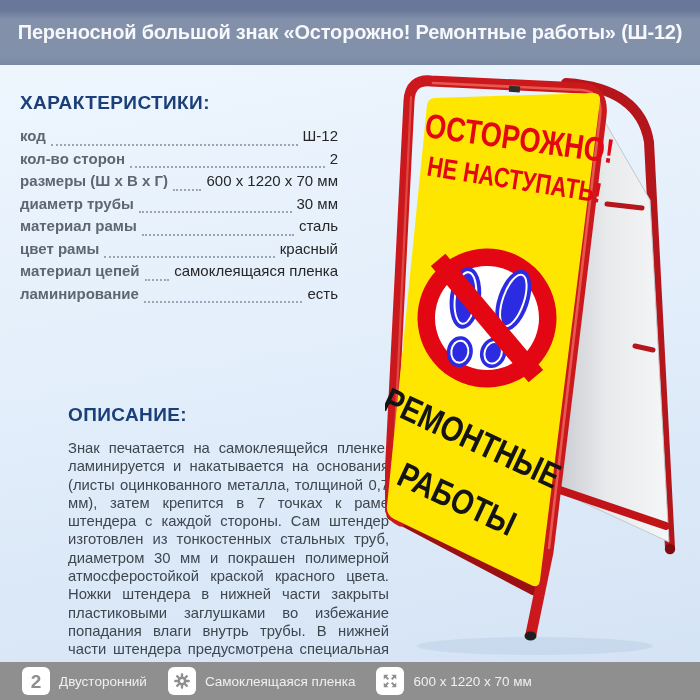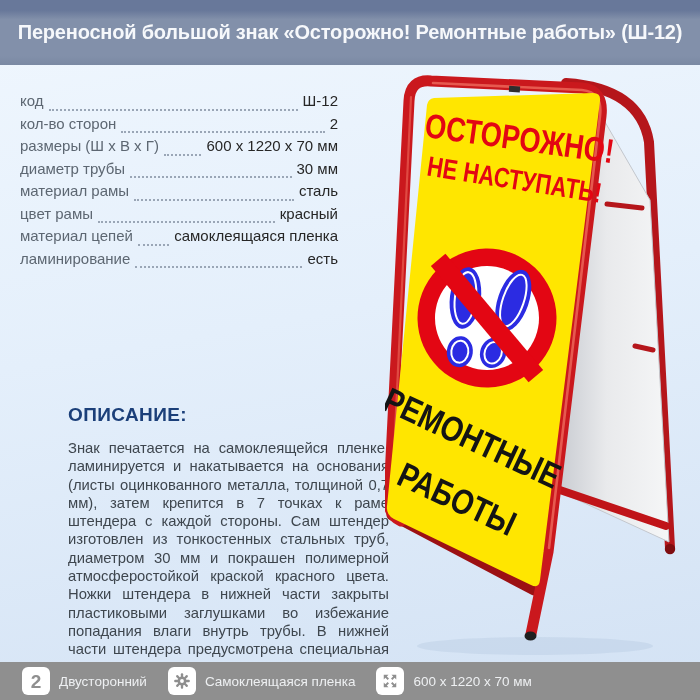--- a/index.html
+++ b/index.html
@@ -10,21 +10,21 @@
   .header{position:absolute;left:0;top:0;width:700px;height:65px;
     background:linear-gradient(180deg,#68789a 0%,#68789a 16%,#8290aa 30%,#8290aa 86%,#7a89a3 100%);
     display:flex;align-items:center;justify-content:center;}
   .header-title{color:#f6f8fb;font-size:20px;font-weight:700;letter-spacing:-0.2px;white-space:nowrap;}
 
   
   .char-block{position:absolute;left:20px;top:92px;width:318px;}
   .section-heading{color:#1b3f79;font-size:19px;font-weight:700;letter-spacing:0.4px;margin:0 0 13px 0;}
   .char-rows{display:flex;flex-direction:column;}
   .char-row{display:flex;align-items:baseline;height:22.5px;font-size:15px;white-space:nowrap;}
-  .char-label{font-weight:400;color:#5d6772;}
+  .char-label{font-weight:700;color:#5d6772;}
   .char-dots{flex:1;border-bottom:2px dotted #9aa6b6;margin:0 5px;align-self:flex-end;margin-bottom:4px;min-width:10px;}
   .char-value{color:#262626;}
 
   .desc-block{position:absolute;left:20px;top:404px;width:321px;margin-left:48px;}
   .desc-text{margin:10px 0 0 0;font-size:14.8px;line-height:18.3px;color:#3e464e;text-align:justify;}
 
   
   .sign-figure{position:absolute;left:385px;top:75px;width:315px;height:587px;}
   .sign-figure svg{display:block;width:100%;height:100%;}
   .sign-text{font-family:"Liberation Sans",sans-serif;font-weight:700;}
@@ -40,20 +40,21 @@
 </head>
 <body>
 
 <div class="page">
 
   <div class="header">
     <div class="header-title">Переносной большой знак «Осторожно! Ремонтные работы» (Ш-12)</div>
   </div>
 
   <div class="char-block">
+    <h2 class="section-heading">ХАРАКТЕРИСТИКИ:</h2>
     <div class="char-rows">
       <div class="char-row">
         <span class="char-label">код</span>
         <span class="char-dots"></span>
         <span class="char-value">Ш-12</span>
       </div>
       <div class="char-row">
         <span class="char-label">кол-во сторон</span>
         <span class="char-dots"></span>
         <span class="char-value">2</span>

